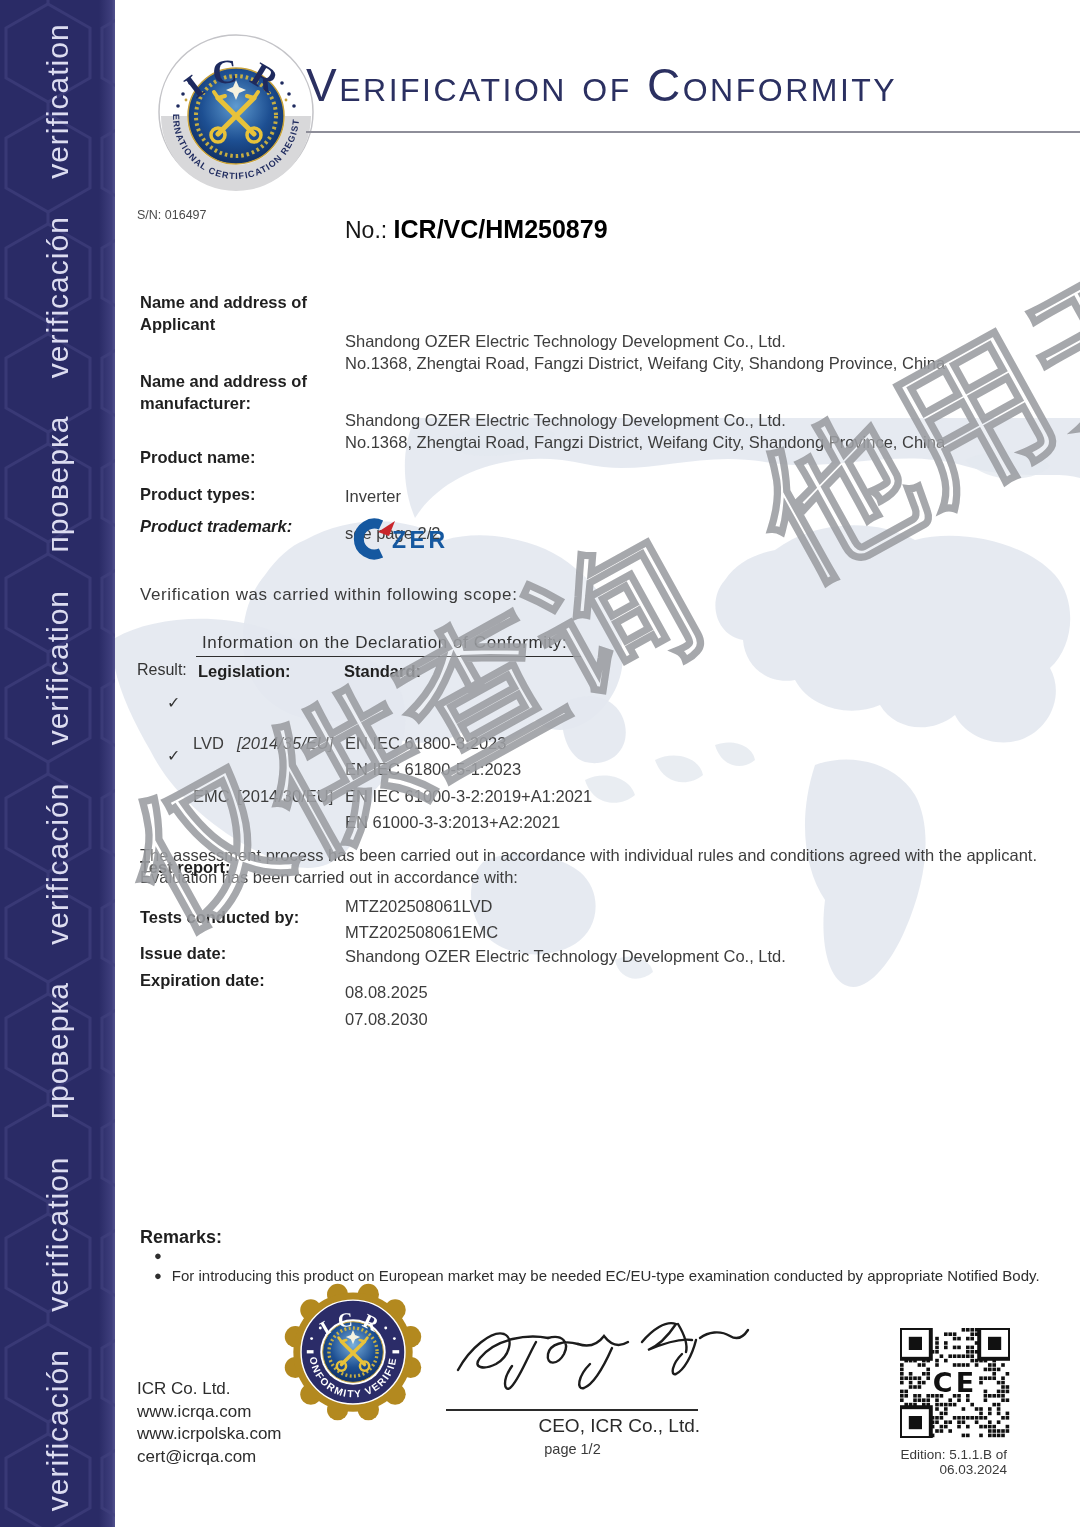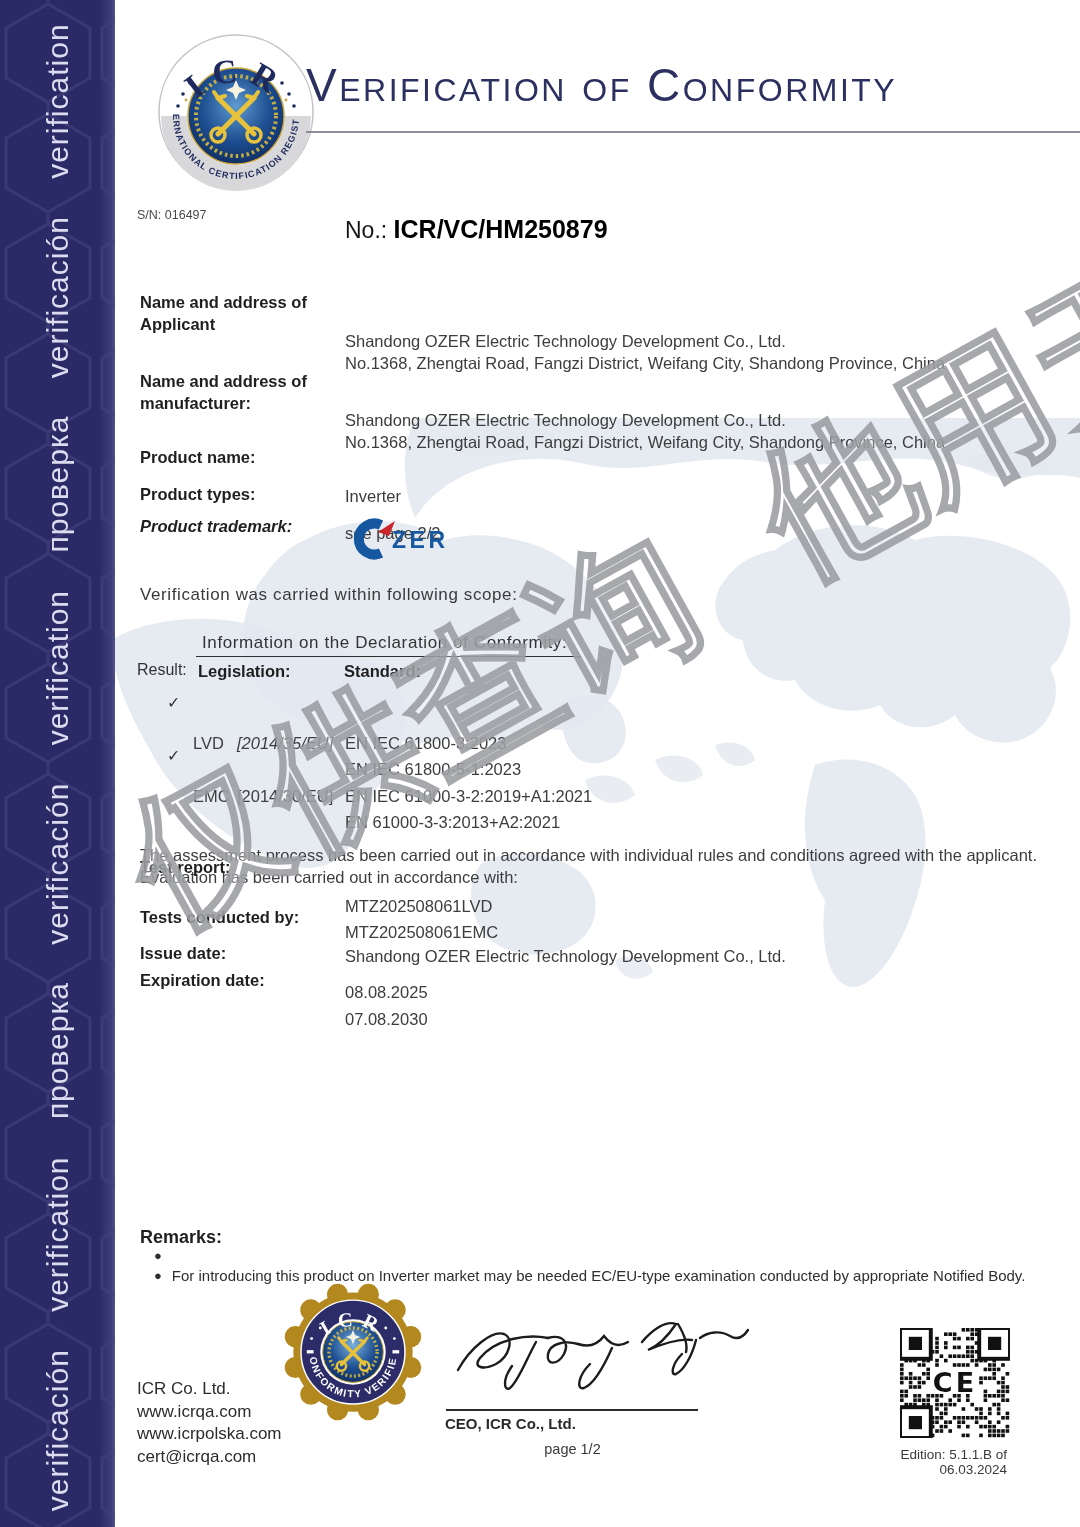--- a/index.html
+++ b/index.html
@@ -46,21 +46,21 @@
     padding:0 14px 3px 6px;
   }
   .check{ color:#333; font-size:16px; }
   
   .remark-item{ display:flex; gap:10px; font-size:15px; color:#2e2e2e; line-height:19.5px; }
   .remark-item .dot{ font-size:13px; margin-left:14px; }
   
   .company{ position:absolute; left:137px; top:1378px; font-size:17px; color:#2c2c2c; line-height:22.5px; }
   .sig-svg{ position:absolute; left:452px; top:1308px; }
   .sig-line{ position:absolute; left:446px; top:1409px; width:252px; height:2px; background:#2b2b2b; }
-  .ceo{ position:absolute; left:445px; top:1415px; width:255px; text-align:left; font-size:15px; color:#2b2b2b;font-weight:bold; }
+  .ceo{ position:absolute; left:445px; top:1415px; width:255px; text-align:right; font-size:19px; color:#2b2b2b; }
   .pageno{ position:absolute; left:445px; top:1441px; width:255px; text-align:center; font-size:14.5px; color:#3a3a3a; }
   .edition{ position:absolute; left:860px; top:1447px; width:147px; text-align:right; font-size:13.5px; color:#3a3a3a; }
   .badge{ position:absolute; left:276px; top:1277px; }
   .qr{ position:absolute; left:900px; top:1328px; }
   
   .watermark{
     position:absolute; left:92px; top:792px; z-index:6;
     transform:rotate(-29deg); transform-origin:left top;
     font-size:152px; font-weight:bold; white-space:nowrap;
     color:rgba(255,255,255,0.30);
@@ -234,21 +234,21 @@
     <div class="abs lbl" style="left:140px; top:969px;">Expiration date:</div>
     <div class="abs val" style="left:345px; top:969px;">07.08.2030</div>
 
     <div class="abs lbl" style="left:140px; top:1226px; font-size:18px;">Remarks:</div>
     <div class="abs" style="left:140px; top:1246px; width:930px;">
       <div class="remark-item">
         <span class="dot">●</span>
       </div>
       <div class="remark-item">
         <span class="dot">●</span>
-        <span>For introducing this product on Inverter market may be needed EC/EU-type examination conducted by appropriate Notified Body.</span>
+        <span>For introducing this product on European market may be needed EC/EU-type examination conducted by appropriate Notified Body.</span>
       </div>
     </div>
 
     <svg class="badge" width="154" height="154" viewBox="0 0 160 160">
       <defs>
         <radialGradient id="badgeBlue" cx="50%" cy="38%" r="68%">
           <stop offset="0%" stop-color="#7ab0dc"></stop>
             <stop offset="55%" stop-color="#1d4f92"></stop>
             <stop offset="100%" stop-color="#0e2a5c"></stop>
         </radialGradient>

